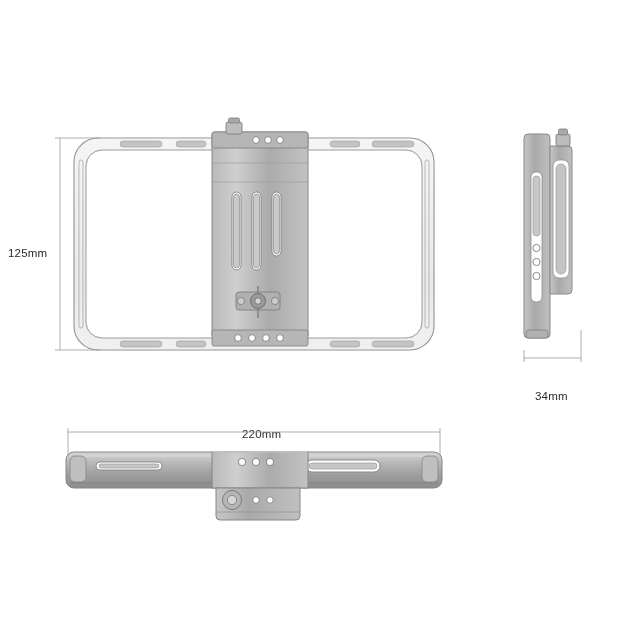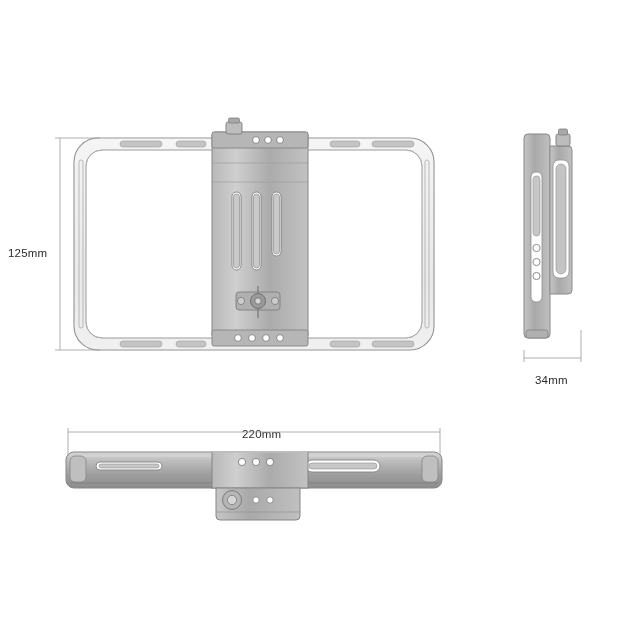--- a/index.html
+++ b/index.html
@@ -33,21 +33,21 @@
   #label-height {
     left: 8px;
     top: 247px;
   }
   #label-width {
     left: 242px;
     top: 428px;
   }
   #label-depth {
     left: 535px;
-    top: 374px;
+    top: 390px;
   }
   svg.art {
     position: absolute;
     left: 0; top: 0;
     width: 640px;
     height: 640px;
   }
   .brand-text {
     position: absolute;
     left: 227px;

